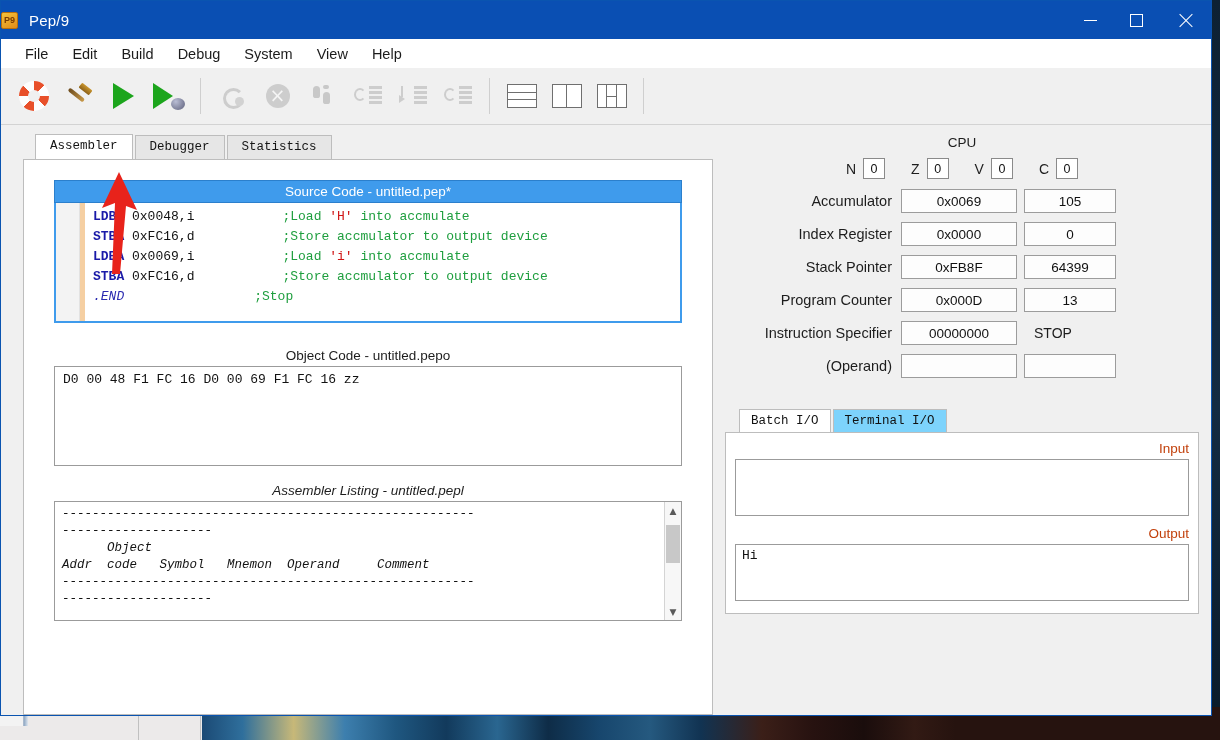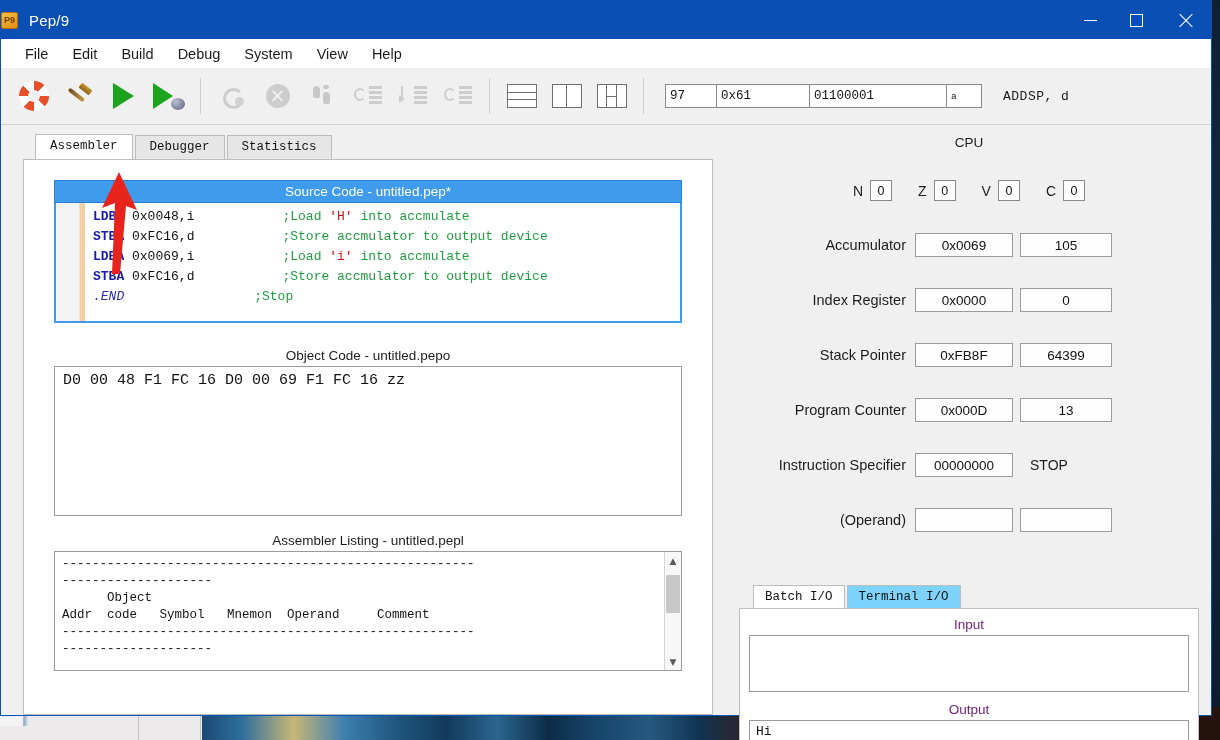--- a/index.html
+++ b/index.html
@@ -280,23 +280,23 @@
   #src-lines .ln { white-space: pre; }
   .tk-mn   { color: #1a1aa8; font-weight: bold; }
   .tk-dot  { color: #2a2ab0; font-style: italic; }
   .tk-op   { color: #111111; }
   .tk-cmt  { color: #1e9e3e; }
   .tk-chr  { color: #d01414; }
   .sp-comment { display: inline-block; width: 88px; }
 
   
   #object-box {
-    height: 150px; border: 1px solid #9b9b9b; background: #ffffff;
+    height: 100px; border: 1px solid #9b9b9b; background: #ffffff;
     padding: 5px 0 0 8px;
-    font-family: "Liberation Mono", monospace; font-size: 15px; color: #111;
+    font-family: "Liberation Mono", monospace; font-size: 13px; color: #111;
   }
 
   
   #listing-wrap { height: 120px; border: 1px solid #9b9b9b; background: #ffffff; display: flex; }
   #listing-text {
     flex: 1; padding: 4px 0 0 7px; overflow: hidden;
     font-family: "Liberation Mono", monospace; font-size: 12.5px;
     line-height: 17px; color: #131313; white-space: pre;
   }
   #listing-scroll {
@@ -304,57 +304,57 @@
     display: flex; flex-direction: column; flex: none;
   }
   .sb-arrow {
     height: 17px; display: flex; align-items: center; justify-content: center;
     font-size: 9px; color: #5a5a5a; font-family: "DejaVu Sans", sans-serif;
   }
   #sb-track { flex: 1; position: relative; }
   #sb-thumb { position: absolute; left: 1px; right: 1px; top: 6px; height: 38px; background: #c8c8c8; }
 
   
-  #right-pane { flex: 1; padding-left: 26px; display: flex; flex-direction: column; gap: 22px; }
+  #right-pane { flex: 1; padding-left: 12px; display: flex; flex-direction: column; }
   #cpu-title { text-align: center; font-size: 13.5px; color: #1d1d1d; margin-bottom: 8px; }
   #flags-row { display: flex; justify-content: center; align-items: center; gap: 26px; margin-bottom: 10px; }
   .flag { display: flex; align-items: center; gap: 7px; }
   .flag .fl-label { font-size: 14px; color: #1d1d1d; }
   .flag .fl-box {
     width: 22px; height: 21px; border: 1px solid #8a8a8a; background: #fff;
     font-size: 12.5px; color: #111; display: flex; align-items: center; justify-content: center;
     font-family: "Liberation Sans", sans-serif;
   }
   .reg-row { display: flex; align-items: center; margin-bottom: 9px; }
   .reg-label {
     width: 176px; text-align: right; padding-right: 9px;
     font-size: 14.5px; color: #1d1d1d;
   }
   .reg-hex, .reg-dec {
     height: 24px; border: 1px solid #9c9c9c; background: #fdfdfd;
     display: flex; align-items: center; justify-content: center;
     font-size: 13.5px; color: #111;
   }
-  .reg-hex { width: 98px; margin-right: 7px; text-align: right; }
+  .reg-hex { width: 116px; margin-right: 7px; text-align: right; }
   .reg-dec { width: 92px; }
   .reg-plain {
     width: 104px; font-size: 14px; color: #1d1d1d; padding-left: 10px;
   }
 
   
   #io-section { margin-top: 22px; }
   #io-tabs { display: flex; padding-left: 14px; }
   #io-tabs .iotab {
     font-family: "Liberation Mono", monospace; font-size: 12.5px; color: #111;
     padding: 4px 11px; border: 1px solid #bdbdbd; border-bottom: 0;
     background: #7dd3fc; margin-right: 2px;
   }
   #io-tabs .iotab.active { background: #fff; }
   #io-panel { background: #fff; border: 1px solid #bdbdbd; padding: 6px 9px 12px 9px; }
-  .io-label { text-align: center; font-size: 13.5px; color: #701a75; padding: 2px 0 3px; }
+  .io-label { text-align: right; font-size: 13.5px; color: #c2410c; padding: 2px 0 3px; }
   .io-box {
     height: 57px; border: 1px solid #9b9b9b; background: #fff;
     font-family: "Liberation Mono", monospace; font-size: 13px; color: #111;
     padding: 3px 0 0 6px; white-space: pre;
   }
 </style>
 </head>
 <body>
 
 <div id="desktop-backdrop">
@@ -517,27 +517,20 @@
                 <span></span>
               </span>
             </span>
             <span class="col"></span>
           </span>
       </div>
     </div>
 
     <div class="tb-sep"></div>
 
-    <div id="tb-status">
-      <div class="sfield sf-dec">97</div>
-      <div class="sfield sf-hex">0x61</div>
-      <div class="sfield sf-bin">01100001</div>
-      <div class="sfield sf-chr">a</div>
-      <div id="tb-mnemonic">ADDSP, d</div>
-    </div>
 
     <svg id="annot-arrow" viewBox="0 0 52 110">
       <path d="M26 2 L44 40 L33 36 L27 104 L19 104 L22 33 L9 38 Z" fill="#e8231b"></path>
     </svg>
   </div>
 
   <div id="work-area">
 
     <div id="left-pane">
       <div id="main-tabs">
@@ -561,21 +554,21 @@
               <div class="ln"><span class="tk-dot">.END</span><span class="sp-comment" style="width:130px"></span><span class="tk-cmt">;Stop</span></div>
             </div>
           </div>
         </div>
 
         <div class="pane-block" style="margin-top:22px;">
           <div class="pane-title">Object Code - untitled.pepo</div>
           <div id="object-box">D0 00 48 F1 FC 16 D0 00 69 F1 FC 16 zz</div>
         </div>
 
-        <div class="pane-block" style="margin-top:14px;">
+        <div class="pane-block" style="margin-top:14px;font-style:italic;">
           <div class="pane-title">Assembler Listing - untitled.pepl</div>
           <div id="listing-wrap">
             <div id="listing-text">-------------------------------------------------------
 --------------------
       Object
 Addr  code   Symbol   Mnemon  Operand     Comment
 -------------------------------------------------------
 --------------------</div>
             <div id="listing-scroll">
               <div class="sb-arrow">▲</div>

